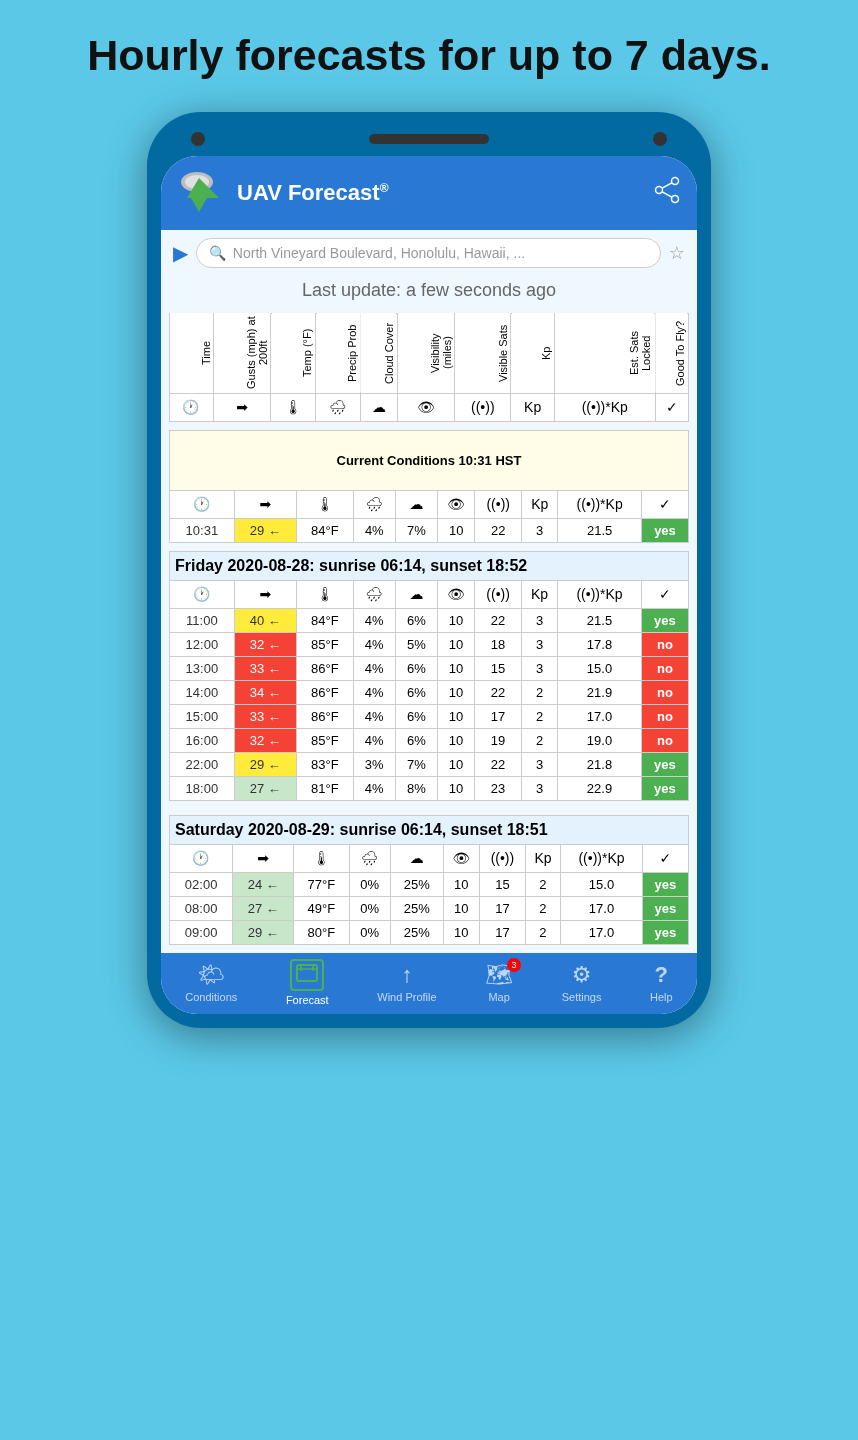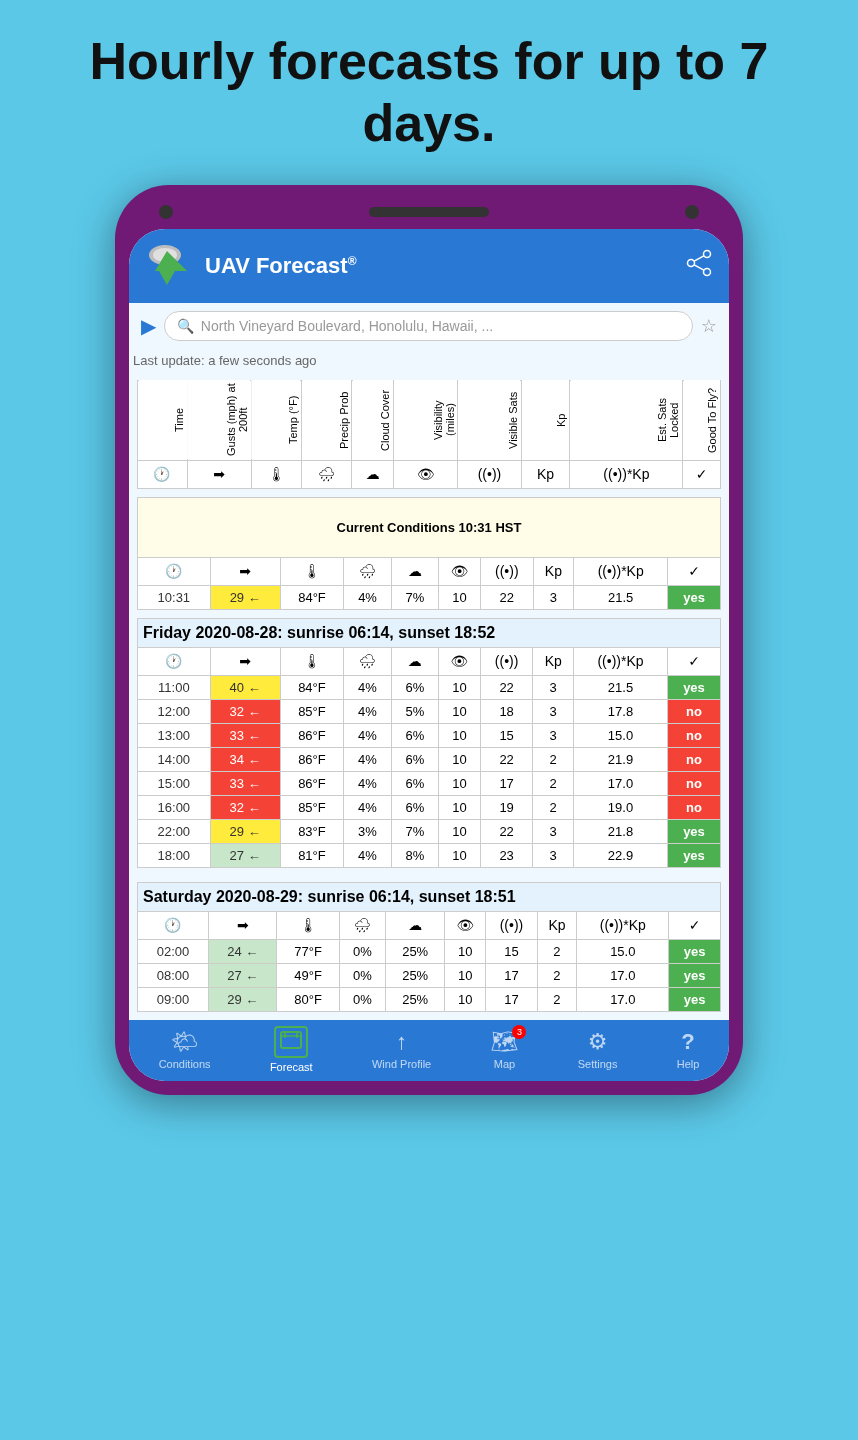--- a/index.html
+++ b/index.html
@@ -7,32 +7,32 @@
       background-color: #5bc8e8;
       width: 858px;
       min-height: 1440px;
       font-family: Arial, sans-serif;
       display: flex;
       flex-direction: column;
       align-items: center;
       padding-top: 30px;
     }
     .hero-text {
-      font-size: 52px;
+      font-size: 43px;
       font-weight: bold;
       color: #111;
       text-align: center;
       margin-bottom: 30px;
       padding: 0 40px;
       line-height: 1.2;
     }
     .phone-outer {
-      background: #701a75;
+      background: #0369a1;
       border-radius: 54px;
-      width: 628px;
+      width: 564px;
       padding: 20px 14px 14px 14px;
       box-shadow: 0 8px 40px rgba(0,0,0,0.4);
       position: relative;
     }
     .phone-notch-area {
       display: flex;
       justify-content: space-between;
       align-items: center;
       padding: 0 30px 10px 30px;
     }
@@ -99,22 +99,23 @@
       align-items: center;
       gap: 6px;
     }
     .search-box span { color: #999; font-size: 14px; }
     .search-text {
       color: #2979d4;
       font-size: 14px;
     }
     .star-icon { color: #999; font-size: 18px; }
     .last-update {
+      text-align: center;
       color: #666;
-      font-size: 13px;
+      font-size: 18px;
       padding: 4px;
       background: #f0f8ff;
     }
     
     .forecast-content {
       padding: 8px;
       background: #f0f8ff;
       overflow: hidden;
     }
     .forecast-table {

